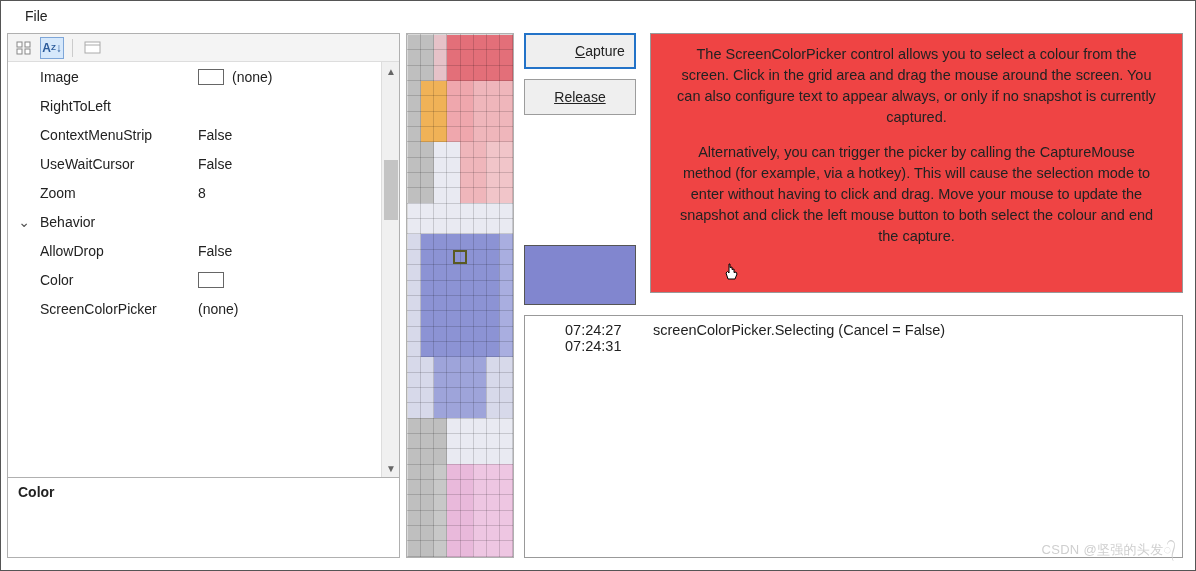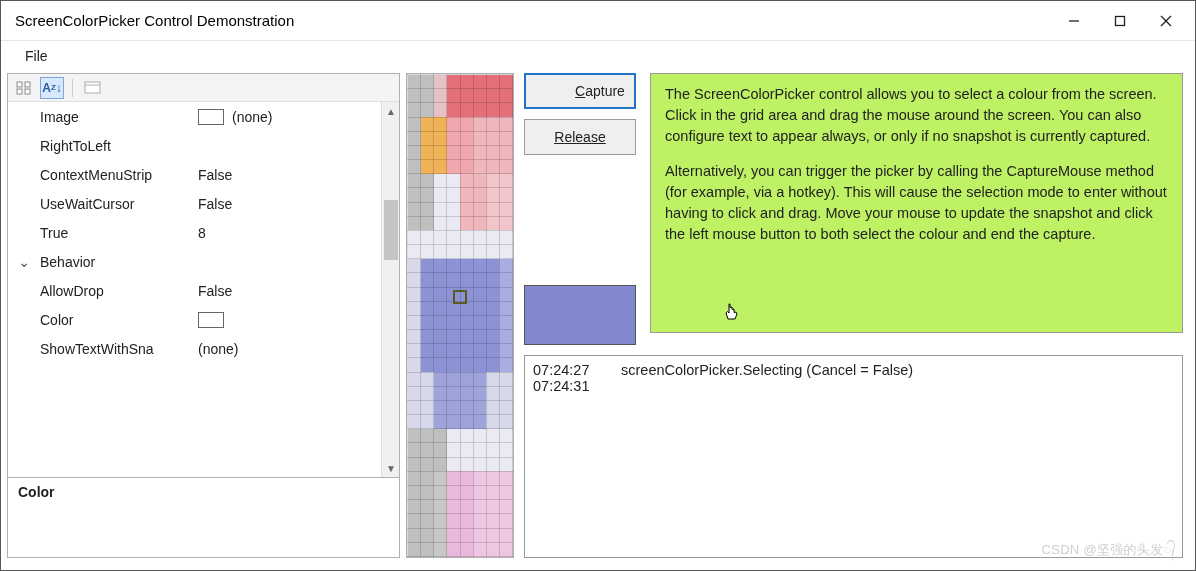--- a/index.html
+++ b/index.html
@@ -39,52 +39,33 @@
   .pixgrid td { border: 1px solid rgba(0,0,0,0.15); }
   .target { position: absolute; width: 14px; height: 14px; border: 2px solid #5a5a22; left: 46px; top: 216px; }
   
   .rightcol { flex: 1; margin-left: 10px; display: flex; flex-direction: column; min-height: 0; }
   .rrow1 { display: flex; align-items: flex-start; gap: 14px; }
   .btncol { width: 112px; display: flex; flex-direction: column; gap: 10px; }
   .winbtn { height: 36px; border: 1px solid #9c9c9c; background: #efefef; display: flex; align-items: center; justify-content: center; }
   .winbtn.primary { border: 2px solid #2373c8; padding-left: 40px; }
   .winbtn .ul { text-decoration: underline; }
   .colorpreview { margin-top: 120px; width: 112px; height: 60px; border: 1px solid #555; background: #8186cf; }
-  .infobox { flex: 1; background: #bef264; border: 1px solid #999; padding: 10px 14px; font-size: 14.5px; line-height: 1.45; min-height: 260px; position: relative; }
+  .infobox { flex: 1; background: #ef4444; border: 1px solid #999; padding: 10px 26px; font-size: 14.5px; line-height: 1.45; min-height: 260px; position: relative; text-align: center; }
   .infobox p { margin: 0 0 14px 0; }
   .cursoricon { position: absolute; left: 72px; bottom: 4px; font-size: 15px;}
   .logbox { flex: 1; margin-top: 10px; border: 1px solid #999; background: #fff; padding: 6px 8px; font-size: 14.5px; overflow: auto; min-height: 0;}
-  .logrow { display: flex; gap: 24px; }
+  .logrow { display: flex; gap: 24px; margin-left: 32px; }
   .logtime { width: 64px; }
   .watermark { position: fixed; right: 20px; bottom: 8px; font-size: 13px; color: #cfcfcf; letter-spacing: .3px; pointer-events: none;}
 </style>
 </head>
 <body>
 
 <div class="window">
 
-  <div class="titlebar">
-    <div class="title">ScreenColorPicker Control Demonstration</div>
-    <div class="wbtn">
-        <svg width="12" height="12">
-          <line x1="1" y1="6" x2="11" y2="6" stroke="currentColor" stroke-width="1.3"></line>
-        </svg>
-      </div>
-    <div class="wbtn">
-        <svg width="12" height="12">
-          <rect x="1.5" y="1.5" width="9" height="9" fill="none" stroke="currentColor" stroke-width="1.3"></rect>
-        </svg>
-      </div>
-    <div class="wbtn close">
-        <svg width="12" height="12">
-          <line x1="1" y1="1" x2="11" y2="11" stroke="currentColor" stroke-width="1.3"></line>
-          <line x1="11" y1="1" x2="1" y2="11" stroke="currentColor" stroke-width="1.3"></line>
-        </svg>
-      </div>
-  </div>
 
   <div class="menubar">
     <div class="menuitem">File</div>
   </div>
 
   <div class="client">
 
     <div class="leftcol">
       <div class="proptoolbar">
         <div class="pticon">
@@ -127,21 +108,21 @@
             </div>
             <div class="prow">
               <div class="pindent"></div>
               <div class="pname">UseWaitCursor</div>
               <div class="pval">
                 <span>False</span>
               </div>
             </div>
             <div class="prow">
               <div class="pindent"></div>
-              <div class="pname">True</div>
+              <div class="pname">Zoom</div>
               <div class="pval">
                 <span>8</span>
               </div>
             </div>
             <div class="prow category">
               <div class="pindent">⌄</div>
               <div class="pname">Behavior</div>
               <div class="pval">
                 <span></span>
               </div>
@@ -156,21 +137,21 @@
             <div class="prow">
               <div class="pindent"></div>
               <div class="pname">Color</div>
               <div class="pval">
                 <div class="swatch"></div>
                 <span></span>
               </div>
             </div>
             <div class="prow">
               <div class="pindent"></div>
-              <div class="pname">ShowTextWithSna</div>
+              <div class="pname">ScreenColorPicker</div>
               <div class="pval">
                 <span>(none)</span>
               </div>
             </div>
           </div>
         <div class="scrolltrack">
           <div class="scrollup">▲</div>
           <div class="scrollthumb"></div>
           <div class="scrolldown">▼</div>
         </div>

